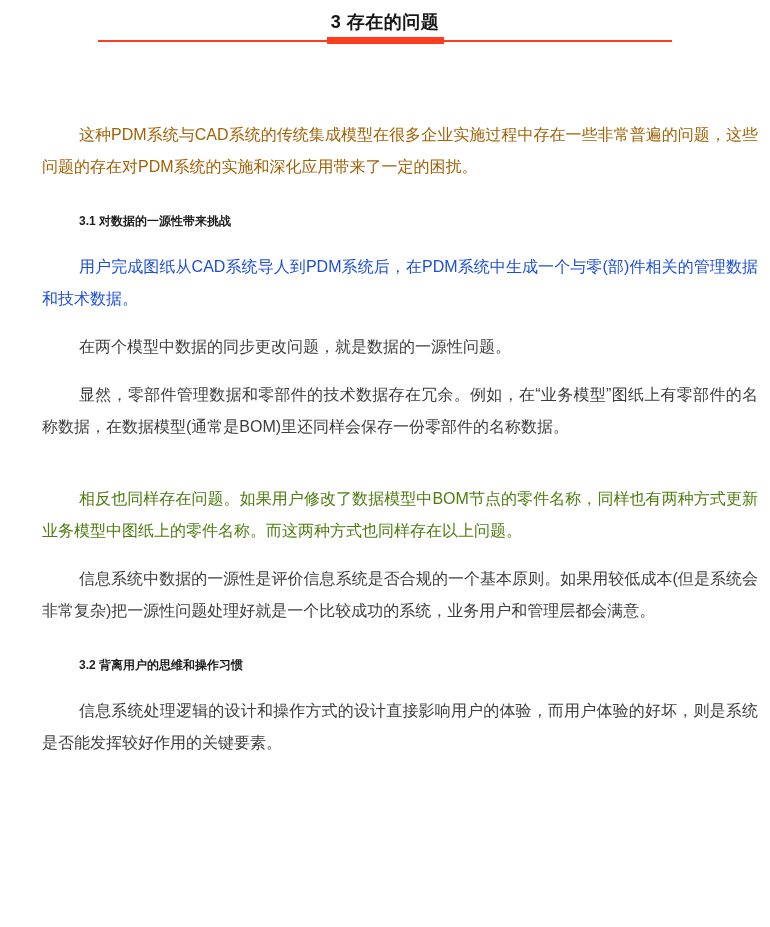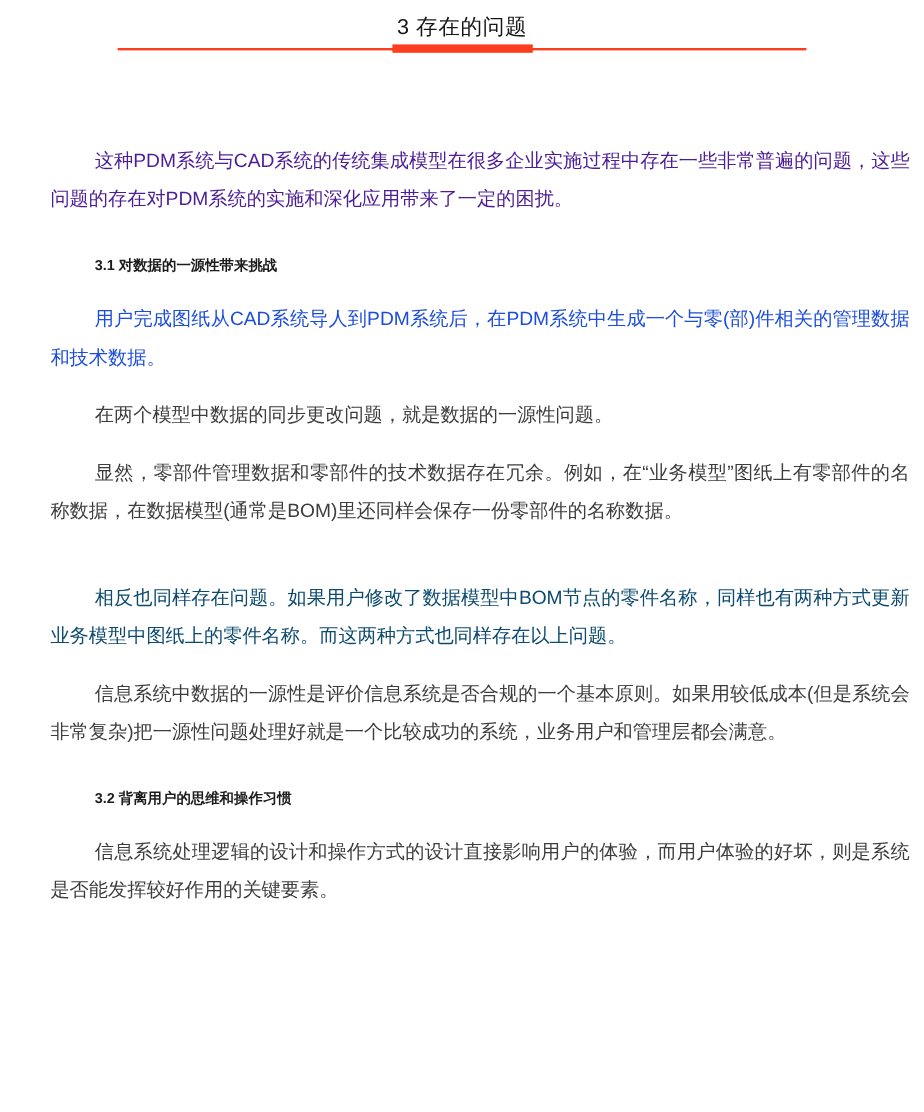--- a/index.html
+++ b/index.html
@@ -13,21 +13,21 @@
     overflow: hidden;
     font-family: "Liberation Sans", "DejaVu Sans", sans-serif;
   }
   header.doc-header {
     padding-top: 12px;
   }
   h1.doc-title {
     margin: 0;
     font-size: 18px;
     line-height: 20px;
-    font-weight: normal;
+    font-weight: bold;
     text-align: center;
     color: #161616;
     letter-spacing: 0.5px;
   }
   .title-rule {
     position: relative;
     width: 574px;
     height: 8px;
     margin: 5px auto 0 auto;
   }
@@ -73,22 +73,22 @@
 
 <header class="doc-header">
   <h1 class="doc-title">3 存在的问题</h1>
   <div class="title-rule">
     <span class="rule-thin" style="background: rgb(252, 61, 30);"></span>
     <span class="rule-thick" style="background: rgb(252, 61, 30);"></span>
   </div>
 </header>
 
 <main class="doc-body">
-  <p class="body-para" style="color: #4c1d95;">这种PDM系统与CAD系统的传统集成模型在很多企业实施过程中存在一些非常普遍的问题，这些问题的存在对PDM系统的实施和深化应用带来了一定的困扰。</p>
+  <p class="body-para" style="color: #a16207;">这种PDM系统与CAD系统的传统集成模型在很多企业实施过程中存在一些非常普遍的问题，这些问题的存在对PDM系统的实施和深化应用带来了一定的困扰。</p>
   <h2 class="sub-heading">3.1 对数据的一源性带来挑战</h2>
   <p class="body-para" style="color: #1d4ed8;">用户完成图纸从CAD系统导人到PDM系统后，在PDM系统中生成一个与零(部)件相关的管理数据和技术数据。</p>
   <p class="body-para" style="color: rgb(61, 61, 61);">在两个模型中数据的同步更改问题，就是数据的一源性问题。</p>
   <p class="body-para" style="color: rgb(61, 61, 61);">显然，零部件管理数据和零部件的技术数据存在冗余。例如，在“业务模型”图纸上有零部件的名称数据，在数据模型(通常是BOM)里还同样会保存一份零部件的名称数据。</p>
-  <p class="body-para" style="color: #0c4a6e; margin-top: 40px;">相反也同样存在问题。如果用户修改了数据模型中BOM节点的零件名称，同样也有两种方式更新业务模型中图纸上的零件名称。而这两种方式也同样存在以上问题。</p>
+  <p class="body-para" style="color: #4d7c0f; margin-top: 40px;">相反也同样存在问题。如果用户修改了数据模型中BOM节点的零件名称，同样也有两种方式更新业务模型中图纸上的零件名称。而这两种方式也同样存在以上问题。</p>
   <p class="body-para" style="color: rgb(61, 61, 61);">信息系统中数据的一源性是评价信息系统是否合规的一个基本原则。如果用较低成本(但是系统会非常复杂)把一源性问题处理好就是一个比较成功的系统，业务用户和管理层都会满意。</p>
   <h2 class="sub-heading">3.2 背离用户的思维和操作习惯</h2>
   <p class="body-para" style="color: rgb(61, 61, 61);">信息系统处理逻辑的设计和操作方式的设计直接影响用户的体验，而用户体验的好坏，则是系统是否能发挥较好作用的关键要素。</p>
 </main>
 
 </body></html>

